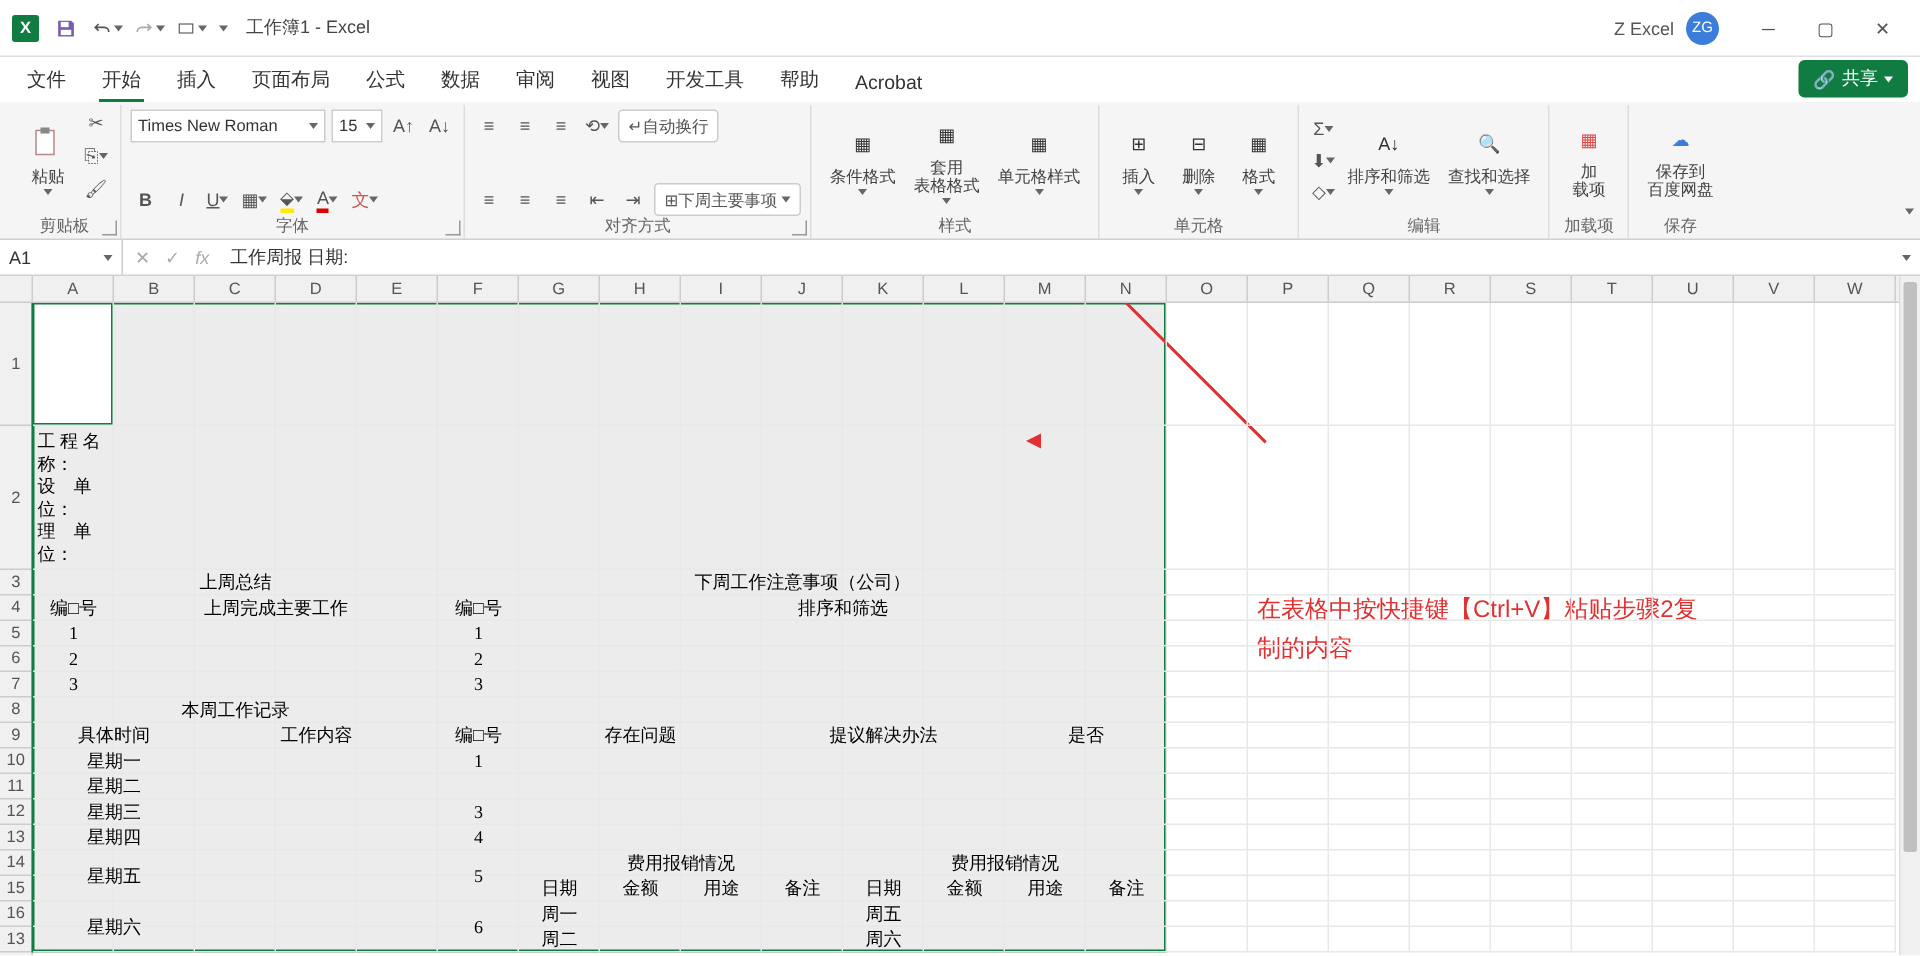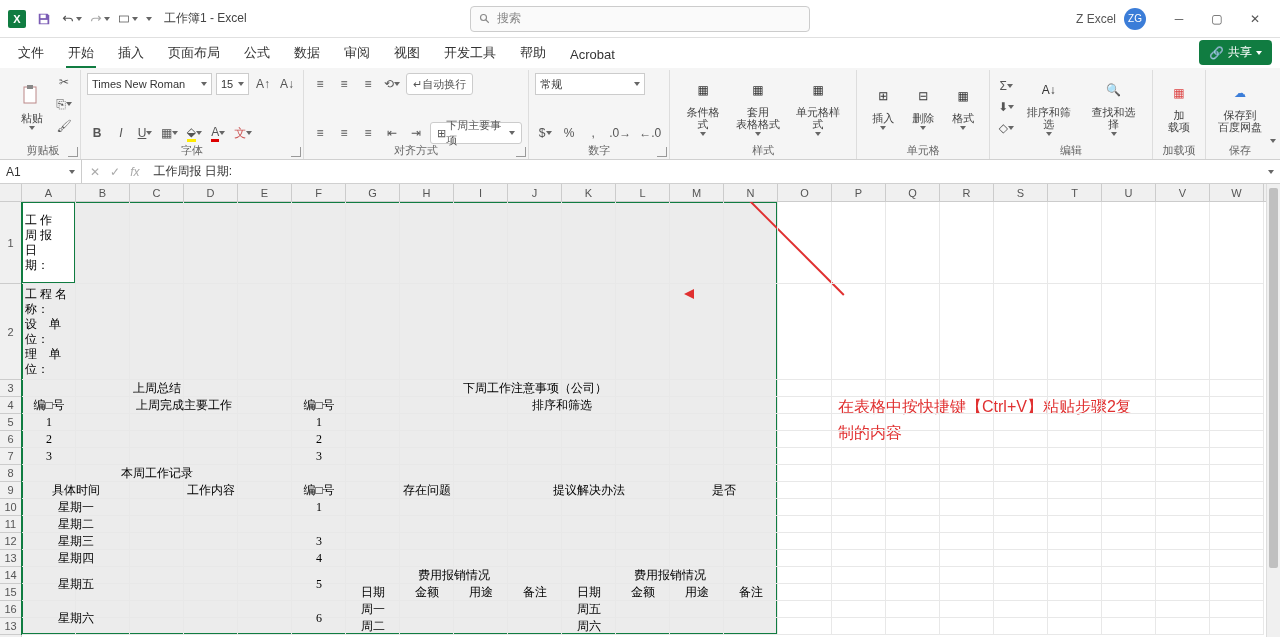--- a/index.html
+++ b/index.html
@@ -83,27 +83,20 @@
       </div>
     <div class="qat-btn">
         <svg width="14" height="14" viewBox="0 0 16 16">
           <rect x="2" y="4" width="12" height="8" fill="none" stroke="#555"></rect>
         </svg>
         <span class="caret-s" style="margin-left:2px"></span>
       </div>
     <span class="caret-s"></span>
   </div>
   <div class="title-text">工作簿1 - Excel</div>
-  <div class="search-box">
-    <svg width="12" height="12" viewBox="0 0 16 16">
-        <circle cx="6" cy="6" r="4" fill="none" stroke="#888" stroke-width="1.5"></circle>
-        <line x1="9" y1="9" x2="13" y2="13" stroke="#888" stroke-width="1.5"></line>
-      </svg>
-    <span>搜索</span>
-  </div>
   <div class="user-area">
     <span class="user-name">Z Excel</span>
     <div class="avatar">ZG</div>
     <div class="win-btns">
       <div class="win-btn">─</div>
       <div class="win-btn">▢</div>
       <div class="win-btn">✕</div>
     </div>
   </div>
 </div>
@@ -201,37 +194,20 @@
       <div class="rg-btn">≡</div>
       <div class="rg-btn">≡</div>
       <div class="rg-btn">⇤</div>
       <div class="rg-btn">⇥</div>
       <div class="rg-btn wide">⊞ <span>下周主要事项</span><span class="caret-s" style="margin-left:3px"></span></div>
     </div>
     <div class="ribbon-group-label">对齐方式</div>
     <div class="launcher"></div>
   </div>
 
-  <div class="ribbon-group">
-    <div class="rg-row">
-        <div class="font-select" style="width:110px">
-          <span>常规</span>
-          <span class="caret-s"></span>
-        </div>
-      </div>
-    <div class="rg-row">
-      <div class="rg-btn">$<span class="caret-s"></span></div>
-      <div class="rg-btn">%</div>
-      <div class="rg-btn">,</div>
-      <div class="rg-btn">.0→</div>
-      <div class="rg-btn">←.0</div>
-    </div>
-    <div class="ribbon-group-label">数字</div>
-    <div class="launcher"></div>
-  </div>
 
   <div class="ribbon-group">
     <div style="display:flex">
       <div class="rg-vert">
           <div class="ico">▦</div>
           <div class="lbl">条件格式</div>
           <span class="caret-s"></span>
         </div>
       <div class="rg-vert">
           <div class="ico">▦</div>
@@ -764,24 +740,20 @@
         <div class="cell" style="left: 702px; top: 416px; width: 54px; height: 17px;"></div>
         <div class="cell" style="left: 756px; top: 416px; width: 54px; height: 17px;"></div>
         <div class="cell" style="left: 810px; top: 416px; width: 54px; height: 17px;"></div>
         <div class="cell" style="left: 864px; top: 416px; width: 54px; height: 17px;"></div>
         <div class="cell" style="left: 918px; top: 416px; width: 54px; height: 17px;"></div>
         <div class="cell" style="left: 972px; top: 416px; width: 54px; height: 17px;"></div>
         <div class="cell" style="left: 1026px; top: 416px; width: 54px; height: 17px;"></div>
         <div class="cell" style="left: 1080px; top: 416px; width: 54px; height: 17px;"></div>
         <div class="cell" style="left: 1134px; top: 416px; width: 54px; height: 17px;"></div>
         <div class="cell" style="left: 1188px; top: 416px; width: 54px; height: 17px;"></div>
-        <div class="cell table-txt" style="left: 0px; top: 0px; width: 54px; height: 82px; justify-content: flex-start; white-space: pre; background: transparent; border: none; z-index: 5; line-height: 15px;">工 作
-周 报
-日
-期：</div>
         <div class="cell table-txt" style="left: 0px; top: 82px; width: 54px; height: 96px; justify-content: flex-start; white-space: pre; background: transparent; border: none; z-index: 5; line-height: 15px;">工 程 名
 称：
 设    单
 位：
 理    单
 位：</div>
         <div class="cell table-txt" style="left: 0px; top: 178px; width: 270px; height: 17px; justify-content: center; white-space: pre; background: transparent; border: none; z-index: 5; line-height: 15px;">上周总结</div>
         <div class="cell table-txt" style="left: 270px; top: 178px; width: 486px; height: 17px; justify-content: center; white-space: pre; background: transparent; border: none; z-index: 5; line-height: 15px;">下周工作注意事项（公司）</div>
         <div class="cell table-txt" style="left: 0px; top: 195px; width: 54px; height: 17px; justify-content: center; white-space: pre; background: transparent; border: none; z-index: 5; line-height: 15px;">编□号</div>
         <div class="cell table-txt" style="left: 54px; top: 195px; width: 216px; height: 17px; justify-content: center; white-space: pre; background: transparent; border: none; z-index: 5; line-height: 15px;">上周完成主要工作</div>

